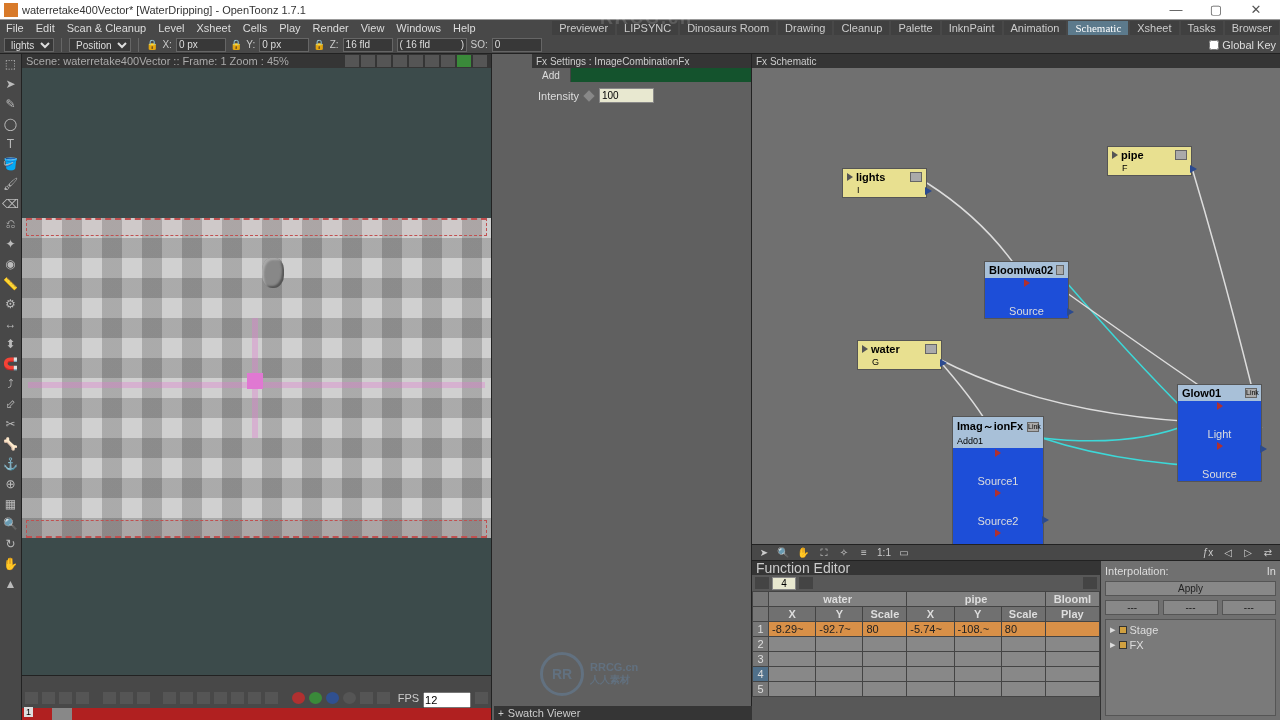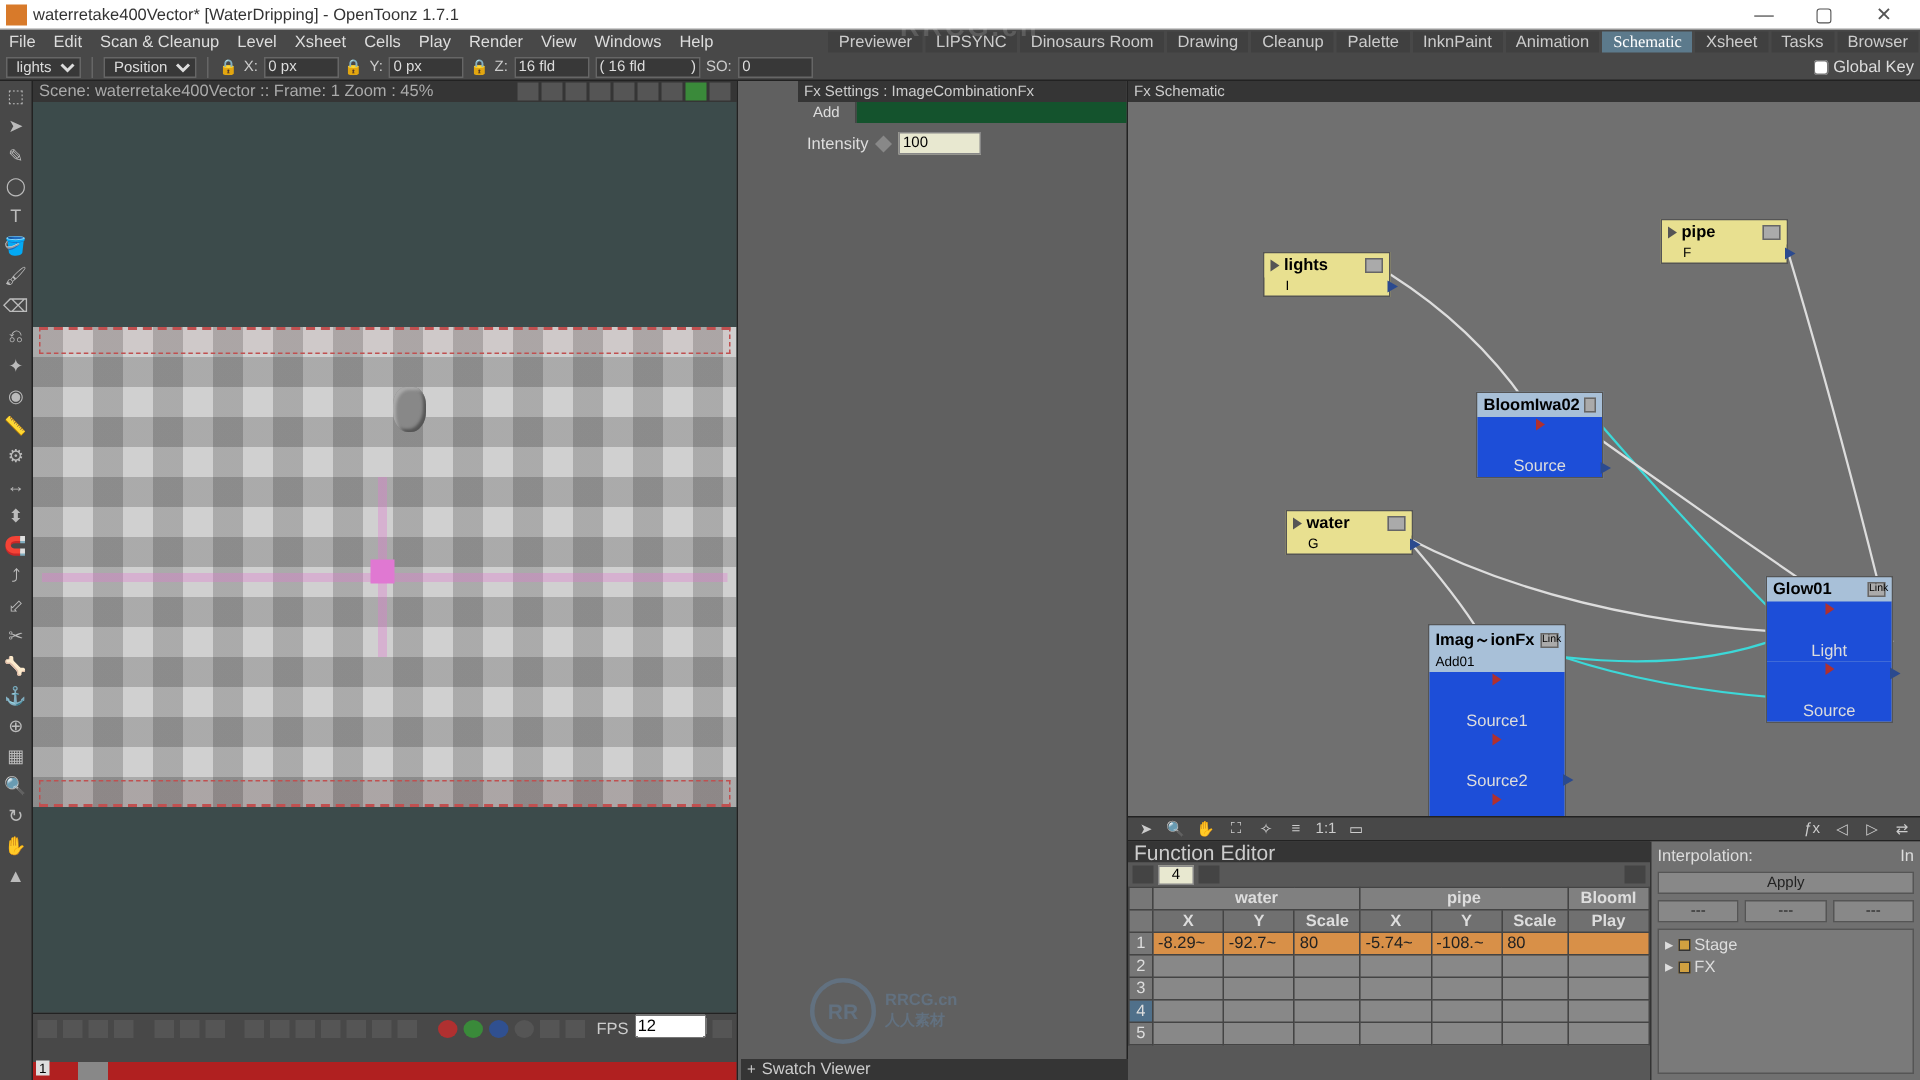--- a/index.html
+++ b/index.html
@@ -43,21 +43,21 @@
   background-image:
     repeating-linear-gradient(0deg, rgba(0,0,0,0.18) 0 20px, transparent 20px 40px),
     repeating-linear-gradient(90deg, rgba(0,0,0,0.18) 0 20px, transparent 20px 40px);
   background-color: #d0d0d0; }
 .checker .redtop { position: absolute; top: 0; left: 4px; right: 4px; height: 18px; border: 1px dashed #c05050; border-top: 2px dashed #c05050; background: rgba(200,80,80,0.05); }
 .checker .redbot { position: absolute; bottom: 0; left: 4px; right: 4px; height: 18px; border: 1px dashed #c05050; border-bottom: 2px dashed #c05050; background: rgba(200,80,80,0.05); }
 .checker .blob { position: absolute; top: 40px; left: 240px; width: 22px; height: 30px; background: #888; border-radius: 40% 40% 45% 45%; box-shadow: inset 2px 2px 2px #aaa, inset -2px -2px 2px #555; }
 .checker .pinkh { position: absolute; top: 164px; left: 6px; right: 6px; height: 6px; background: rgba(226,120,210,0.35); }
 .checker .pinkv { position: absolute; top: 100px; left: 230px; width: 6px; height: 120px; background: rgba(226,120,210,0.35); }
 .checker .pinkbox { position: absolute; top: 155px; left: 225px; width: 16px; height: 16px; background: #e078d2; }
-.viewer-pb { height: 16px; background: #484848; border-top: 1px solid #222; display: flex; align-items: flex-end; gap: 4px; padding: 16px 3px; color: #ccc; font-size: 10px; }
+.viewer-pb { height: 16px; background: #484848; border-top: 1px solid #222; display: flex; align-items: flex-start; gap: 4px; padding: 16px 3px; color: #ccc; font-size: 10px; }
 .viewer-pb .pbtn { width: 14px; height: 12px; background: #555; }
 .viewer-tl { height: 12px; background: #b02020; position: relative; }
 .viewer-tl .thumb { position: absolute; left: 30px; top: 0; width: 20px; height: 12px; background: #888; }
 .viewer-tl .fr { position: absolute; left: 2px; top: -1px; font-size: 9px; color: #000; background: #ddd; padding: 0 2px; }
 
 
 .fxcol { width: 260px; background: #606060; border-right: 1px solid #222; padding-left: 40px; }
 .panel-hdr { height: 14px; background: #353535; color: #ccc; font-size: 10px; padding: 0 4px; display: flex; align-items: center; }
 .fxtabs { height: 14px; background: #14532d; display: flex; }
 .fxtabs .t { padding: 0 10px; background: #606060; color: #ddd; border-right: 1px solid #444; font-size: 10px; display: flex; align-items: center; }

